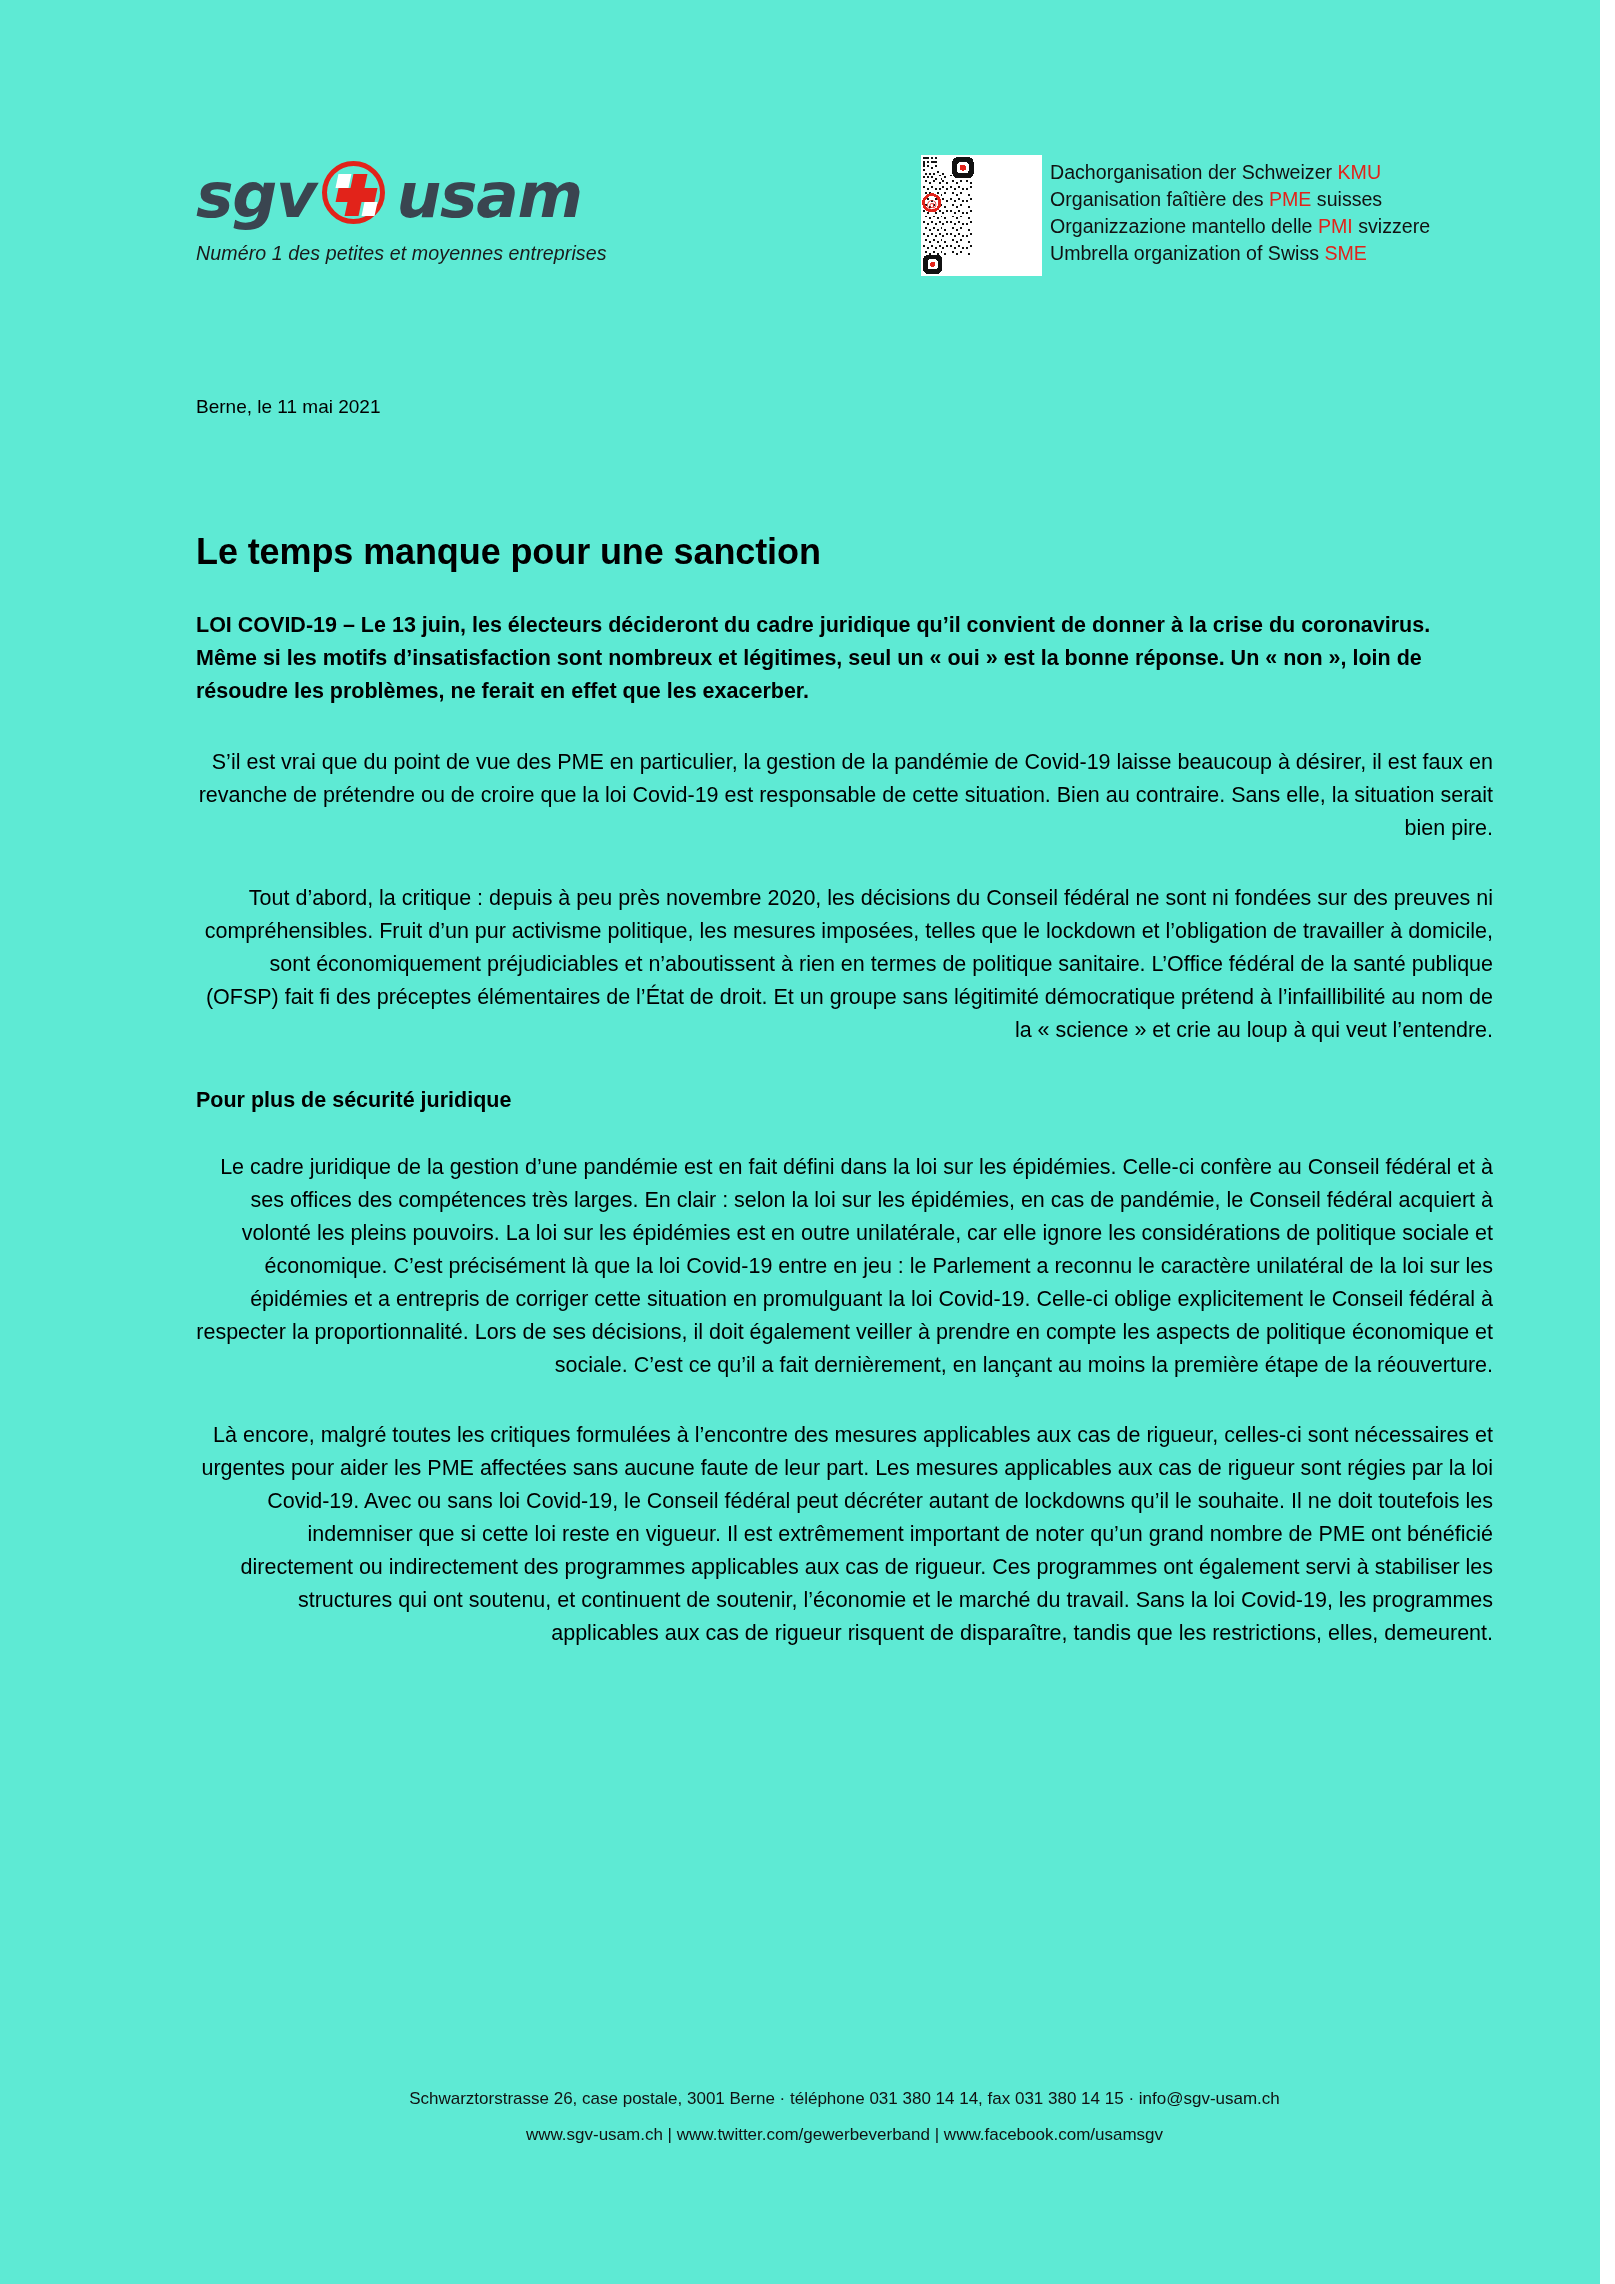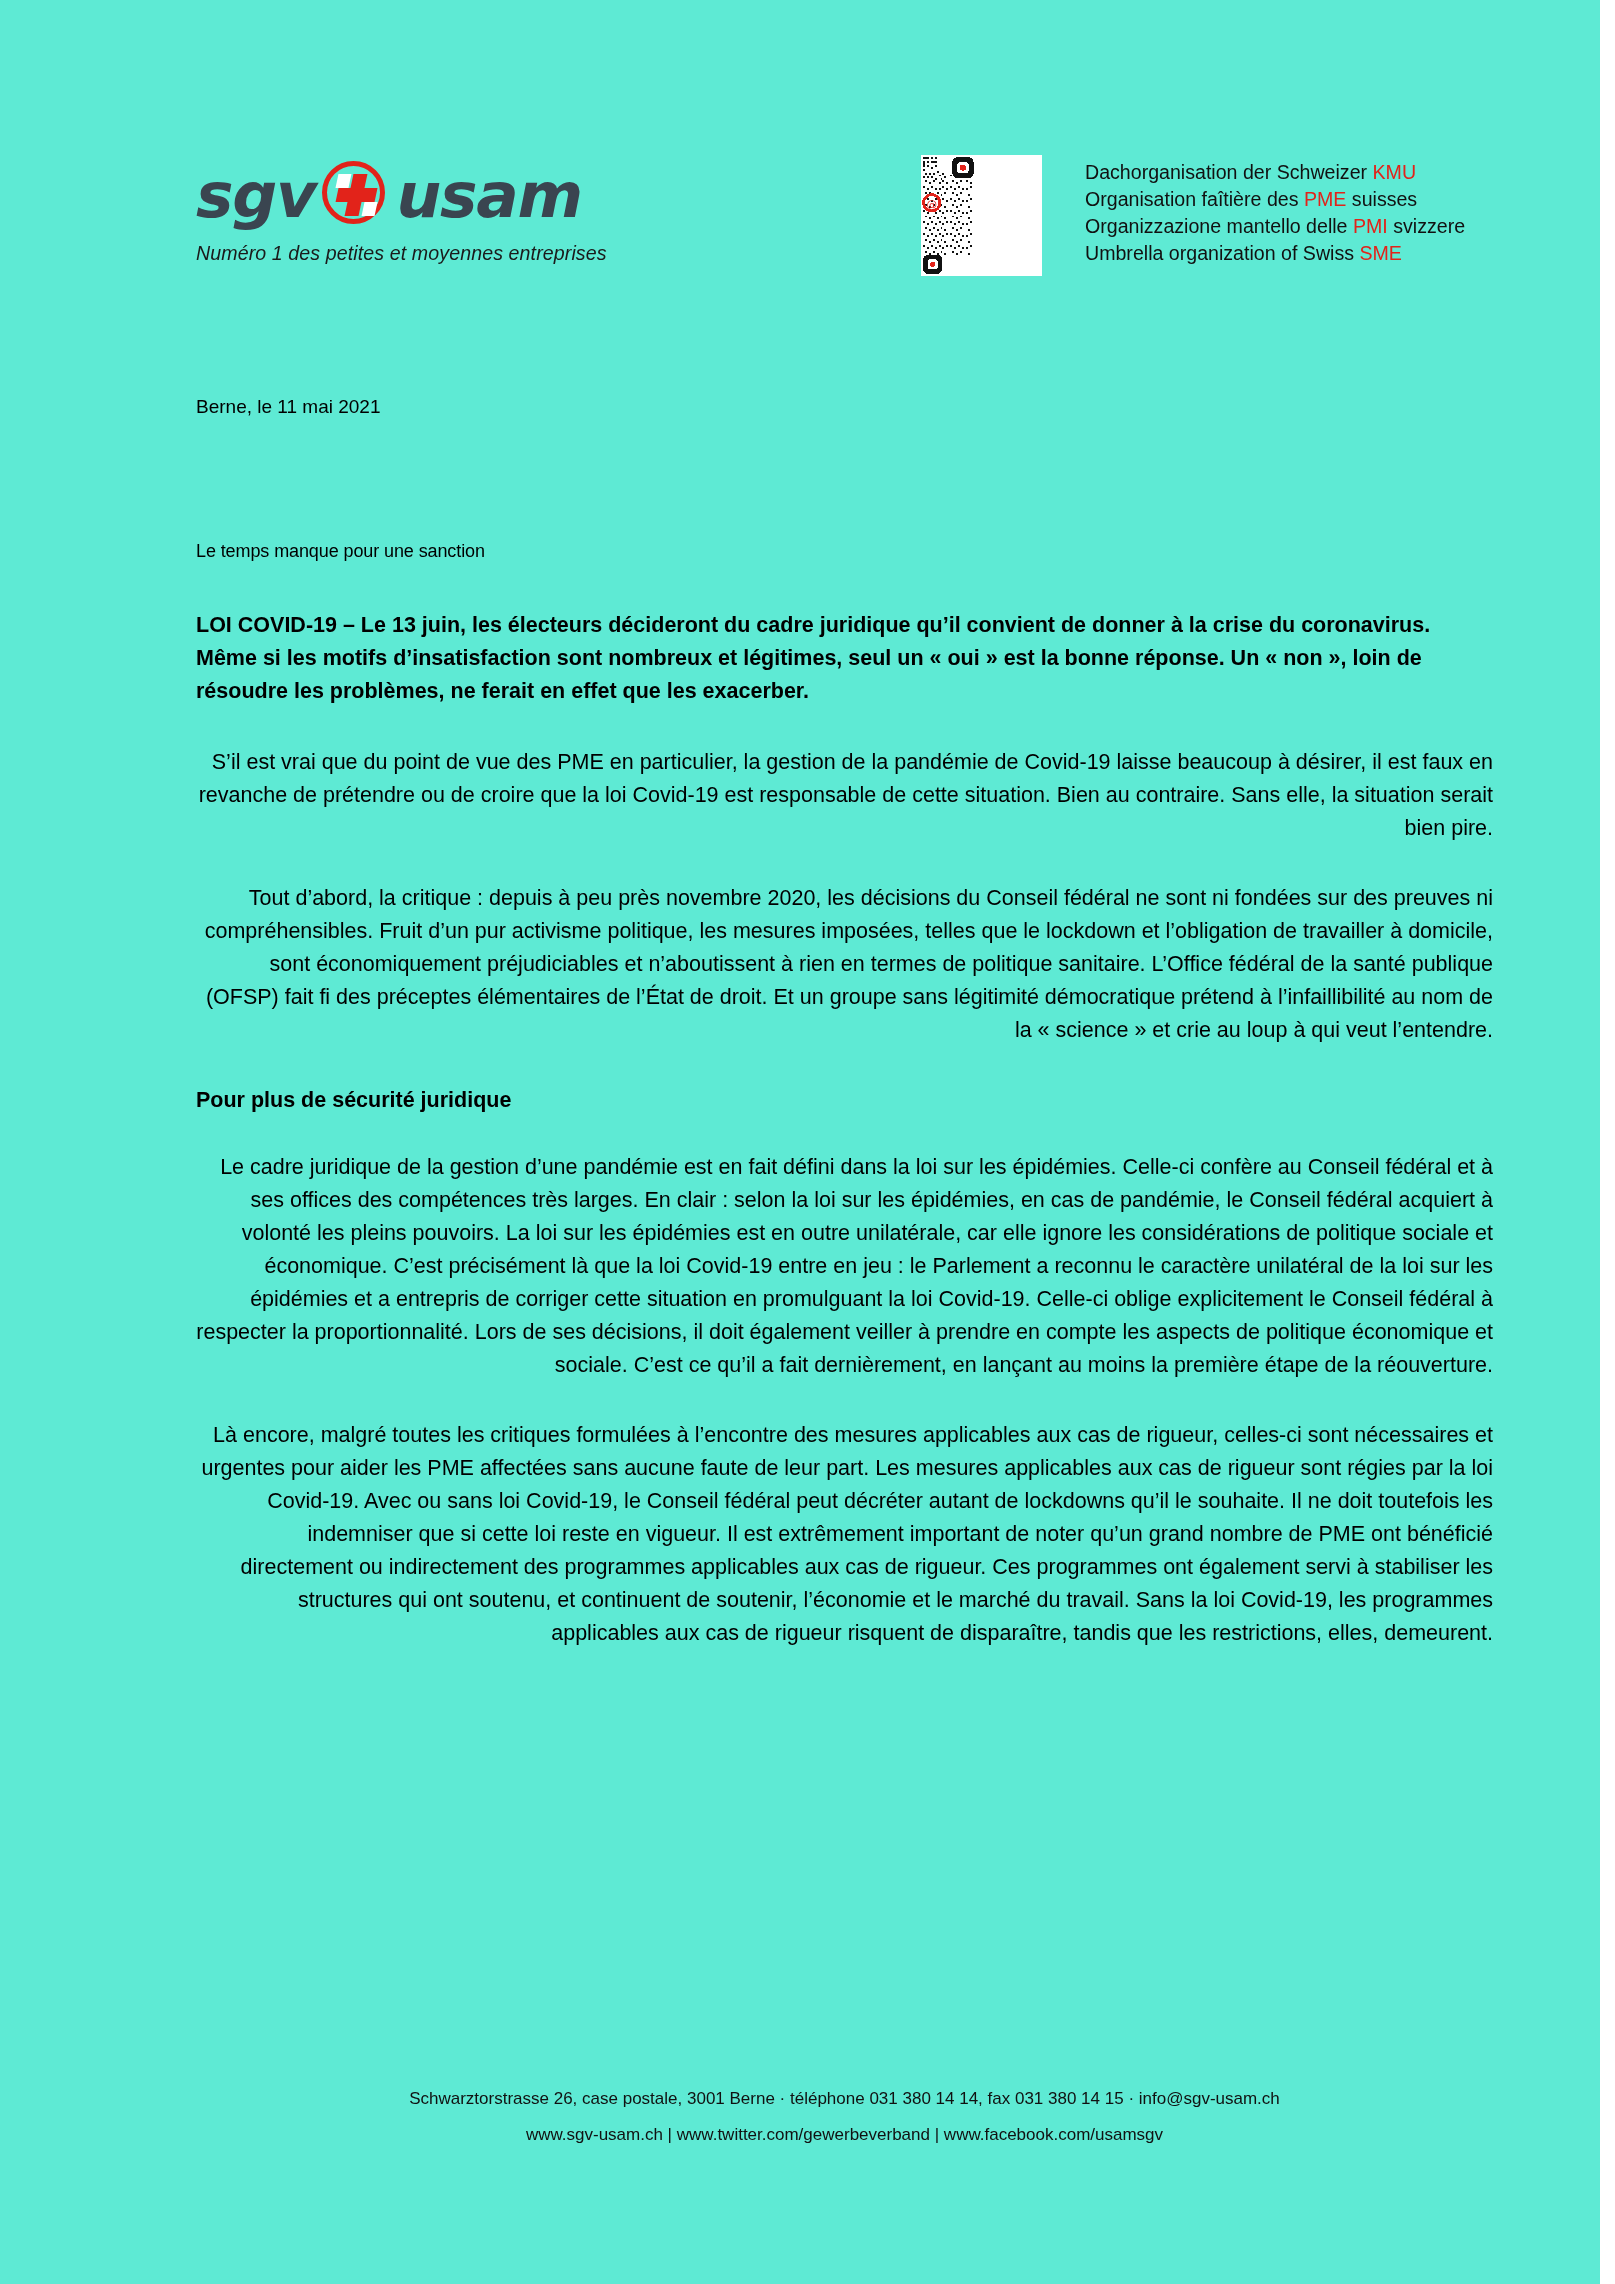--- a/index.html
+++ b/index.html
@@ -116,21 +116,21 @@
     align-items: flex-start;
   }
   .qr-wrap {
     position: relative;
     width: 121px;
     height: 121px;
     flex: 0 0 auto;
   }
   .qr-wrap svg { display: block; }
   .taglines {
-    margin-left: 43px;
+    margin-left: 8px;
     padding-top: 3.9px;
   }
   .tagline-line {
     font-size: 19.6px;
     line-height: 27px;
     color: #111111;
     white-space: nowrap;
   }
   .tagline-line .accent { color: #e2231a; }
 
@@ -140,22 +140,22 @@
     left: 196px;
     top: 391px;
     width: 1297px;
   }
   .date-line {
     font-size: 19px;
     line-height: 31px;
     margin-bottom: 111px;
   }
   h1.doc-title {
-    font-size: 18px;
-    font-weight: normal;
+    font-size: 36px;
+    font-weight: bold;
     line-height: 37px;
     margin: 0 0 39px 0;
     letter-spacing: -0.1px;
   }
   p.lead {
     font-size: 21.5px;
     font-weight: bold;
     line-height: 33px;
     margin: 0 0 38px 0;
     text-align: left;

